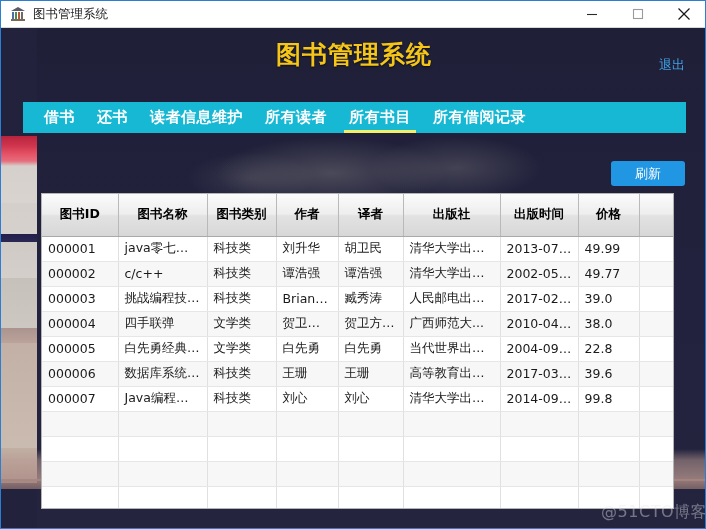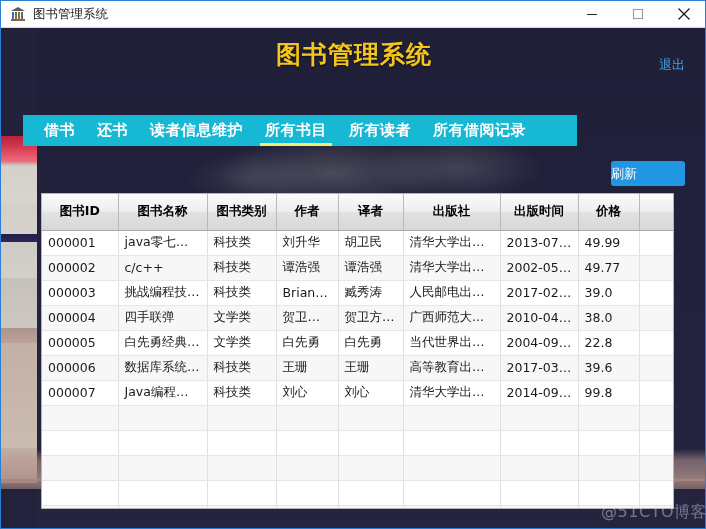--- a/index.html
+++ b/index.html
@@ -153,22 +153,22 @@
     right: 22px; top: 28px;
     font-size: 13px;
     color: #3fa4e8;
     cursor: pointer;
     white-space: nowrap;
   }
 
   
   #navbar {
     position: absolute;
-    left: 22px; top: 87px;
-    width: 554px;
+    left: 22px; top: 74px;
+    width: 663px;
     height: 31px;
     background: #17b8d4;
     display: flex;
     align-items: stretch;
     box-sizing: border-box;
     padding-left: 10px;
   }
   .nav-item {
     position: relative;
     display: flex;
@@ -198,21 +198,21 @@
     height: 25px;
     background: #2196e3;
     border: none;
     border-radius: 3px;
     color: #ffffff;
     font-size: 13px;
     font-family: "DejaVu Sans", "Liberation Sans", sans-serif;
     cursor: pointer;
     padding: 0;
     line-height: 25px;
-    text-align: left;
+    text-align: center;
   }
 
   
   #table-wrap {
     position: absolute;
     left: 40px; top: 165px;
     width: 633px;
     height: 316px;
     background: #ffffff;
     border: 1px solid #b4b4b4;
@@ -220,21 +220,21 @@
     overflow: hidden;
   }
   table#book-table {
     border-collapse: collapse;
     width: 100%;
     table-layout: fixed;
     font-size: 12.5px;
     color: #1a1a1a;
   }
   table#book-table th {
-    height: 36px;
+    height: 42px;
     background: linear-gradient(180deg, #fbfbfb 0%, #ededed 48%, #e2e2e2 52%, #d7d7d7 100%);
     border-right: 1px solid #b9b9b9;
     border-bottom: 1px solid #a9a9a9;
     font-size: 12.5px;
     font-weight: bold;
     color: #000000;
     text-align: center;
     padding: 0;
     box-sizing: border-box;
   }
@@ -318,25 +318,25 @@
     <div id="navbar">
       <div class="nav-item">
         <span>借书</span>
       </div>
       <div class="nav-item">
         <span>还书</span>
       </div>
       <div class="nav-item">
         <span>读者信息维护</span>
       </div>
+      <div class="nav-item">
+        <span>所有读者</span>
+      </div>
       <div class="nav-item active">
         <span>所有书目</span>
-      </div>
-      <div class="nav-item">
-        <span>所有读者</span>
       </div>
       <div class="nav-item">
         <span>所有借阅记录</span>
       </div>
     </div>
 
     <button id="refresh-btn">刷新</button>
 
     <div id="table-wrap">
       <table id="book-table">

